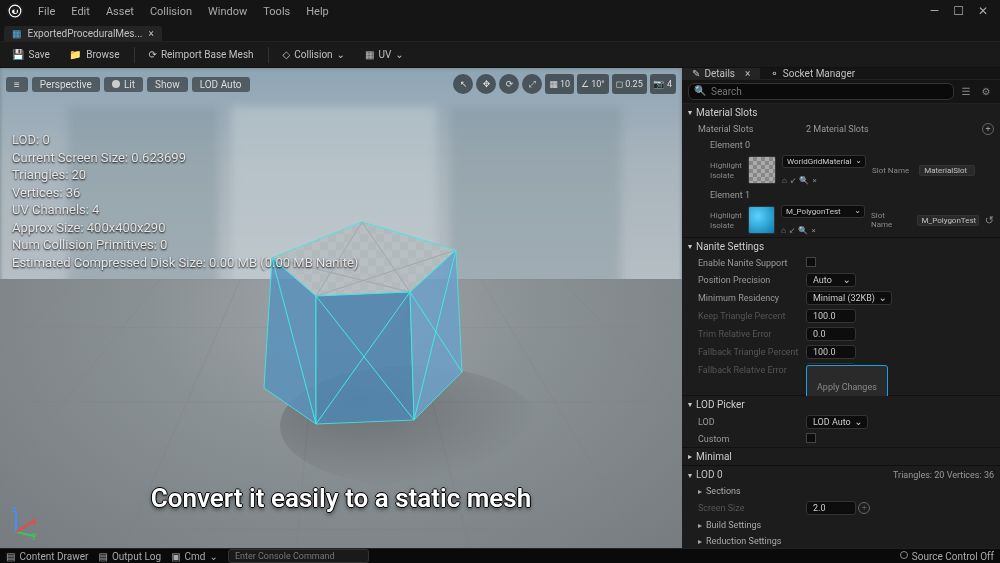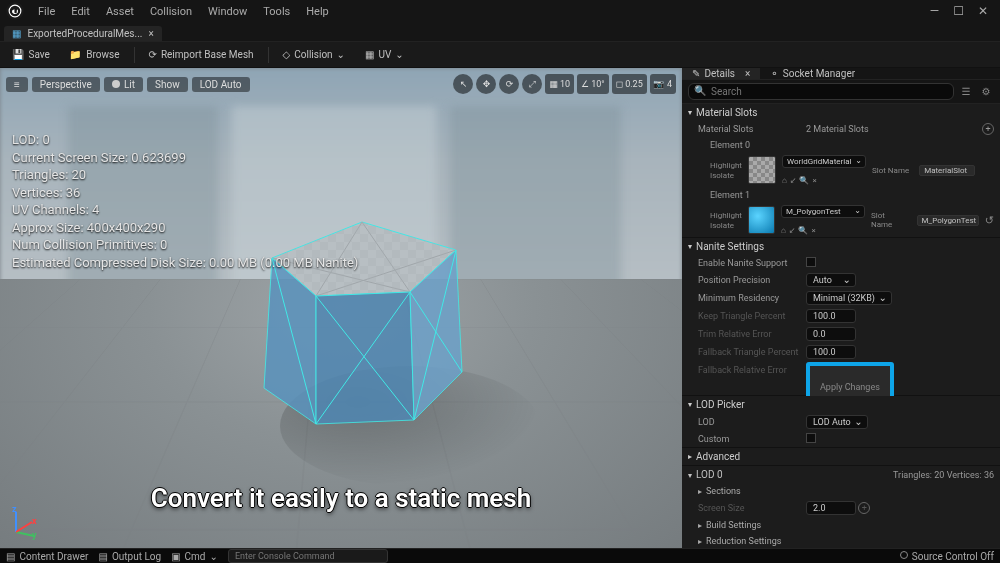--- a/index.html
+++ b/index.html
@@ -64,28 +64,28 @@
 .thumb.blue { background: radial-gradient(circle at 35% 35%, #5bd4ff, #0a7ab0); }
 .mat-ctl { display: flex; flex-direction: column; gap: 8px; font-size: 8px; }
 .mat-ctl .mat-icons { display: flex; gap: 3px; color: #888; }
 .mat-name { background: #0d0d0d; border: 1px solid #333; border-radius: 3px; padding: 1px 4px; font-size: 8px; color: #ccc; position: relative; min-width: 84px; display: inline-block; }
 .mat-name::after { content: "⌄"; position: absolute; right: 3px; top: 0; }
 .slotname-row { display: flex; align-items: center; gap: 10px; font-size: 8px; }
 .slotname-row .sn-label { color: #888; }
 .sn-field { background: #2a2a2a; border: 1px solid #333; padding: 0 4px; border-radius: 2px; min-width: 56px; font-size: 8px; }
 .reset-arrow { color: #888; margin-left: auto; cursor: pointer; font-size: 11px; }
 .disabled { color: #555; }
-.action-btn { background: #2a2a2a; border: 4px solid #0ea5e9; padding: 16px 10px; border-radius: 3px; color: #888; font-size: 9px; text-align: center; }
+.action-btn { background: #2a2a2a; border: 1px solid #0ea5e9; padding: 16px 10px; border-radius: 3px; color: #888; font-size: 9px; text-align: center; }
 .lod0-head { display: flex; align-items: center; padding: 3px 6px; justify-content: space-between; background: #1c1c1c; }
 .lod0-head .chev { font-size: 8px; margin-right: 4px; }
 .lod-stats { font-size: 9px; color: #999; }
 .plus-circle { width: 12px; height: 12px; border-radius: 50%; border: 1px solid #666; display: inline-flex; align-items: center; justify-content: center; font-size: 9px; cursor: pointer; }
 .bottombar { position: absolute; bottom: 0; left: 0; right: 0; height: 15px; background: #0a0a0a; display: flex; align-items: center; padding: 0 6px; gap: 10px; font-size: 10px; color: #aaa; border-top: 1px solid #222; }
 .bb-btn { display: flex; align-items: center; gap: 4px; cursor: pointer; }
-.cmd-in { background: #1a1a1a; border: 1px solid #333; border-radius: 3px; padding: 1px 6px; font-size: 9px; color: #666; width: 160px; }
+.cmd-in { background: #1a1a1a; border: 1px solid #333; border-radius: 3px; padding: 1px 6px; font-size: 9px; color: #666; width: 141px; }
 .sc { margin-left: auto; display: flex; align-items: flex-start; gap: 4px; }
 .sc .dot { width: 8px; height: 8px; border-radius: 50%; border: 1px solid #888; }
 .right-panel::-webkit-scrollbar { width: 10px; }
 .right-panel::-webkit-scrollbar-track { background: #151515; }
 .right-panel::-webkit-scrollbar-thumb { background: #333; border-radius: 5px; }
 </style>
 </head>
 <body>
 
 <div class="titlebar">
@@ -381,21 +381,21 @@
         </div>
       <div class="row">
           <span class="label">Custom</span>
           <span class="val"><span class="checkbox"></span></span>
         </div>
     </div>
 
     <div class="cat">
       <div class="cat-head">
           <span class="chev">▸</span>
-          <span>Advanced</span>
+          <span>Minimal</span>
         </div>
     </div>
 
     <div class="cat">
       <div class="lod0-head">
         <span><span class="chev">▾</span><span>LOD 0</span></span>
         <span class="lod-stats">Triangles: 20   Vertices: 36</span>
       </div>
       <div class="cat-head sub">
           <span class="chev">▸</span>

